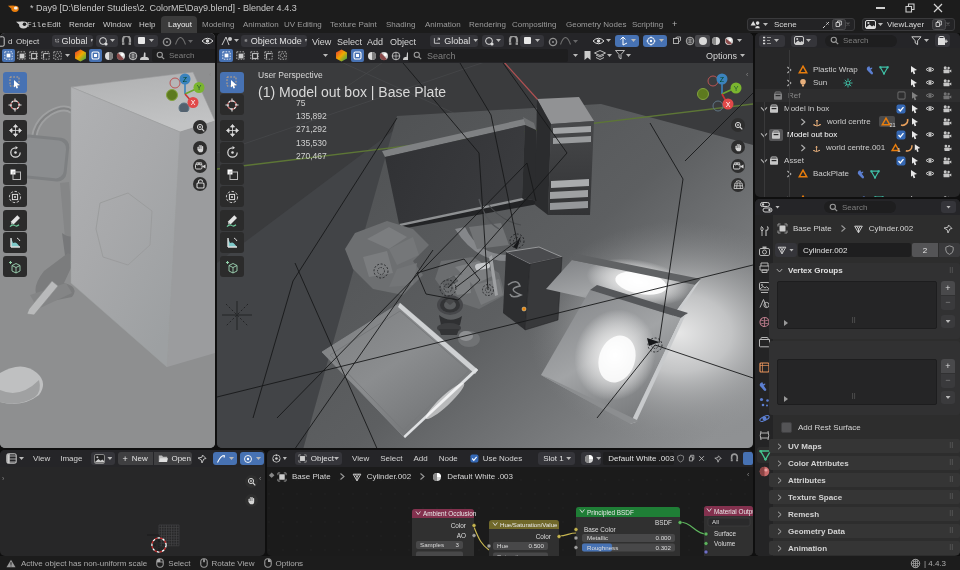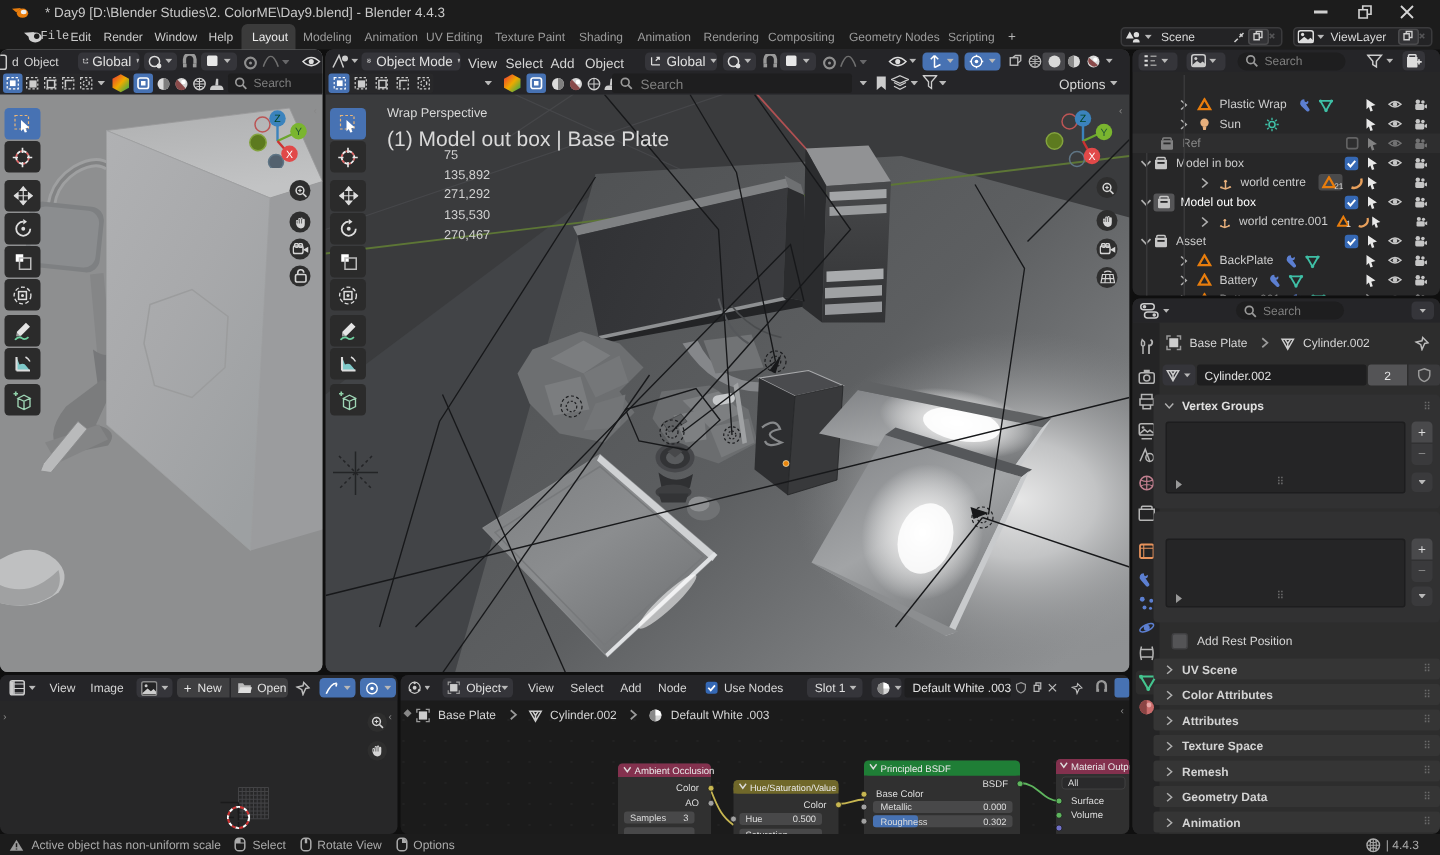--- a/index.html
+++ b/index.html
@@ -735,21 +735,21 @@
           <path d="M8 2 A7 7 0 0 1 11 5" fill="none" stroke="#ddd" stroke-width="1"></path>
         </svg>
   </div>
   <div class="tbtn" style="left:3px;top:223px;">
     <svg width="14" height="14" viewBox="0 0 14 14">
           <path d="M4 5.5 L8 3.5 L12 5.5 L8 7.5 Z M4 5.5 V11 L8 13 L12 11 V5.5 M8 7.5 V13" fill="none" stroke="#9fd6b6" stroke-width="0.9"></path>
           <path d="M2.5 1 V4 M1 2.5 H4" stroke="#8fd0a8" stroke-width="1.1"></path>
         </svg>
   </div>
 
-  <div class="abs" style="left:41px;top:37px;color:#d9d9d9;font-size:8.5px;">Wrap Perspective</div>
+  <div class="abs" style="left:41px;top:37px;color:#d9d9d9;font-size:8.5px;">User Perspective</div>
   <div class="abs" style="left:41px;top:51px;color:#d9d9d9;font-size:14px;">(1) Model out box | Base Plate</div>
   <div class="abs" style="left:79px;top:64px;color:#d0d0d0;font-size:8.5px;line-height:13.2px;">
     75<br>135,892<br>271,292<br>135,530<br>270,467
   </div>
 
   <svg class="abs" style="left:478px;top:37px" width="50" height="42" viewBox="0 0 50 42">
     <g transform="translate(6,0)">
     <g stroke-width="1.6">
       <line x1="21" y1="24" x2="21" y2="10" stroke="#3b83bd"></line>
       <line x1="21" y1="24" x2="34" y2="18" stroke="#6ba52f"></line>
@@ -1093,47 +1093,20 @@
   <div class="orow" style="top:134px;">
         <span style="margin-left:29px">
           <svg class="ic" width="10" height="10" viewBox="0 0 10 10">
             <use href="#i-chevr"></use>
           </svg>
         </span>
         <svg class="ic" style="margin-left:4px" width="10" height="10" viewBox="0 0 10 10">
           <use href="#i-tri-o"></use>
         </svg>
         <span style="margin-left:5px">BackPlate</span>
-        <svg class="ic" style="margin-left:8px" width="10" height="10" viewBox="0 0 10 10">
-          <use href="#i-wrench"></use>
-        </svg>
-        <svg class="ic" style="margin-left:3px" width="10" height="10" viewBox="0 0 10 10">
-          <use href="#i-tri-g"></use>
-        </svg>
-        <span style="margin-left:auto"></span>
-        <svg class="ic" style="margin-right:6px" width="10" height="10" viewBox="0 0 10 10">
-          <use href="#i-cur"></use>
-        </svg>
-        <svg class="ic" style="margin-right:7px" width="10" height="9" viewBox="0 0 10 9">
-          <use href="#i-eye"></use>
-        </svg>
-        <svg class="ic" style="margin-right:8px" width="10" height="10" viewBox="0 0 10 10">
-          <use href="#i-cam"></use>
-        </svg>
-      </div>
-  <div class="orow" style="top:147px;">
-        <span style="margin-left:29px">
-          <svg class="ic" width="10" height="10" viewBox="0 0 10 10">
-            <use href="#i-chevr"></use>
-          </svg>
-        </span>
-        <svg class="ic" style="margin-left:4px" width="10" height="10" viewBox="0 0 10 10">
-          <use href="#i-tri-o"></use>
-        </svg>
-        <span style="margin-left:5px">Battery</span>
         <svg class="ic" style="margin-left:8px" width="10" height="10" viewBox="0 0 10 10">
           <use href="#i-wrench"></use>
         </svg>
         <svg class="ic" style="margin-left:3px" width="10" height="10" viewBox="0 0 10 10">
           <use href="#i-tri-g"></use>
         </svg>
         <span style="margin-left:auto"></span>
         <svg class="ic" style="margin-right:6px" width="10" height="10" viewBox="0 0 10 10">
           <use href="#i-cur"></use>
         </svg>
@@ -1338,28 +1311,28 @@
     <div class="abs row" style="left:172px;top:33px;width:14px;height:14px;background:#3a3a3c;border-radius:0 0 3px 3px;justify-content:center;">
           <span style="color:#888;font-size:9px;margin-top:-2px;">−</span>
         </div>
     <div class="abs row" style="left:172px;top:50px;width:14px;height:13px;background:#3a3a3c;border-radius:3px;justify-content:center;">
           <span class="chev-d"></span>
         </div>
   </div>
 
   <div class="abs row" style="left:26px;top:222px;height:12px;">
     <div style="width:11px;height:11px;background:#545456;border-radius:2px;border:1px solid #404042;"></div>
-    <span style="margin-left:6px;color:#d5d5d5;font-size:8px;">Add Rest Position</span>
+    <span style="margin-left:6px;color:#d5d5d5;font-size:8px;">Add Rest Surface</span>
   </div>
 
   <div class="prow" style="left:14px;top:240px;width:191px;">
         <svg class="ic" style="margin-left:6px" width="9" height="9" viewBox="0 0 10 10">
           <use href="#i-chevr"></use>
         </svg>
-        <span style="margin-left:4px;font-weight:bold;">UV Scene</span>
+        <span style="margin-left:4px;font-weight:bold;">UV Maps</span>
         <span style="margin-left:auto;margin-right:5px;color:#6a6a6a;font-size:7px;letter-spacing:1px;">⠿</span>
       </div>
   <div class="prow" style="left:14px;top:257px;width:191px;">
         <svg class="ic" style="margin-left:6px" width="9" height="9" viewBox="0 0 10 10">
           <use href="#i-chevr"></use>
         </svg>
         <span style="margin-left:4px;font-weight:bold;">Color Attributes</span>
         <span style="margin-left:auto;margin-right:5px;color:#6a6a6a;font-size:7px;letter-spacing:1px;">⠿</span>
       </div>
   <div class="prow" style="left:14px;top:274px;width:191px;">

